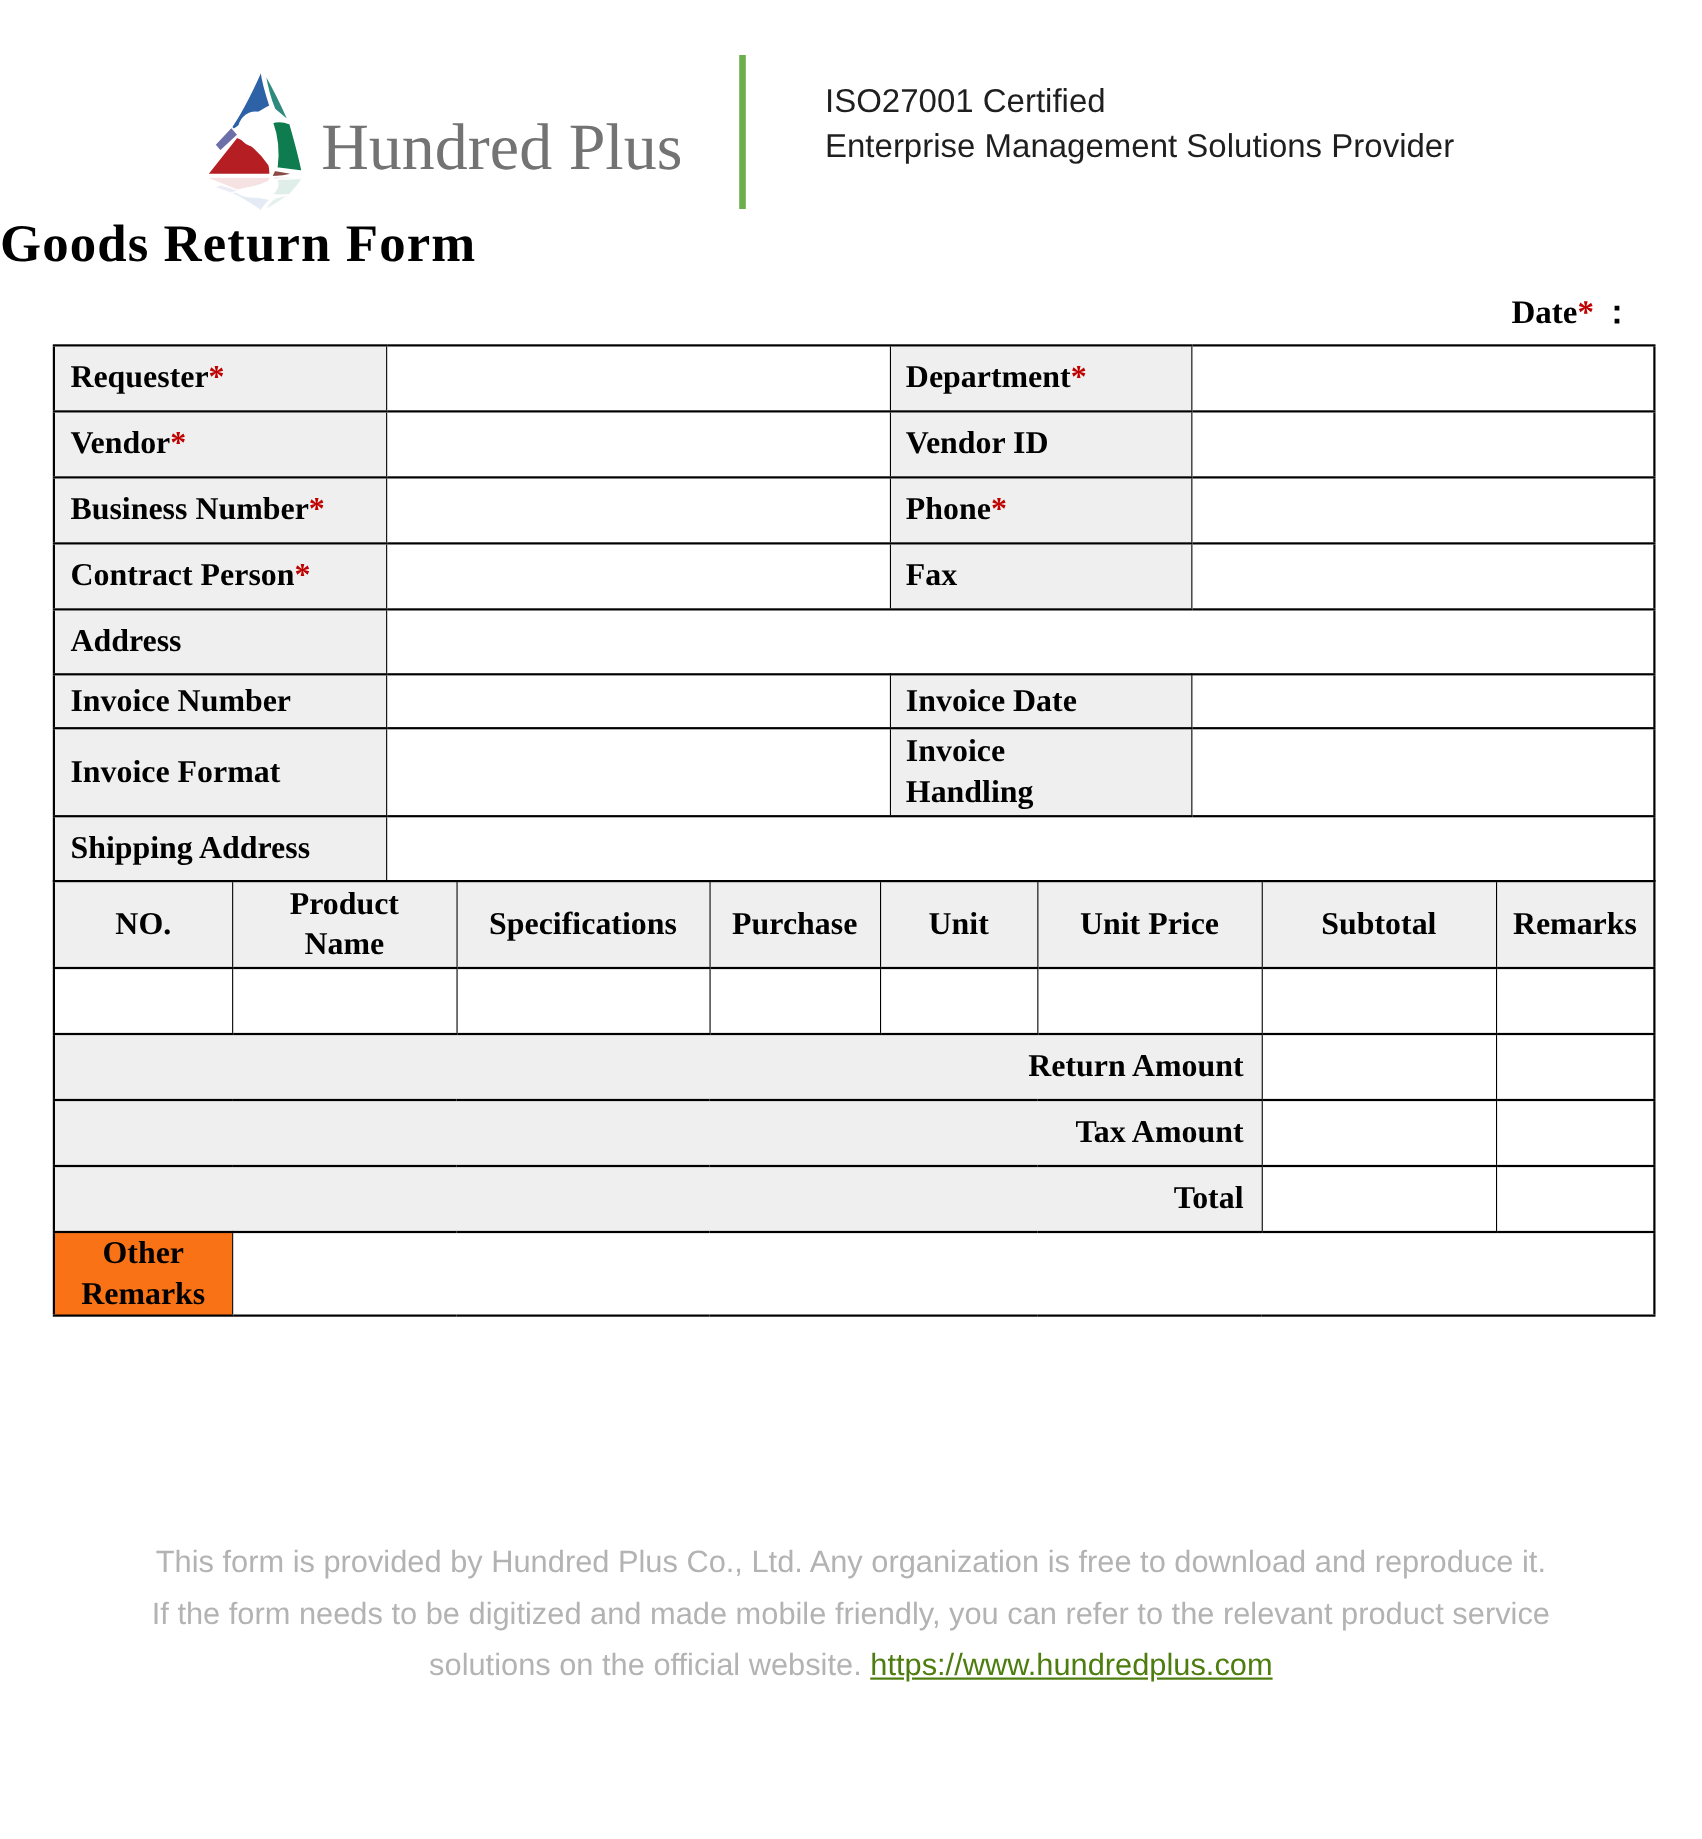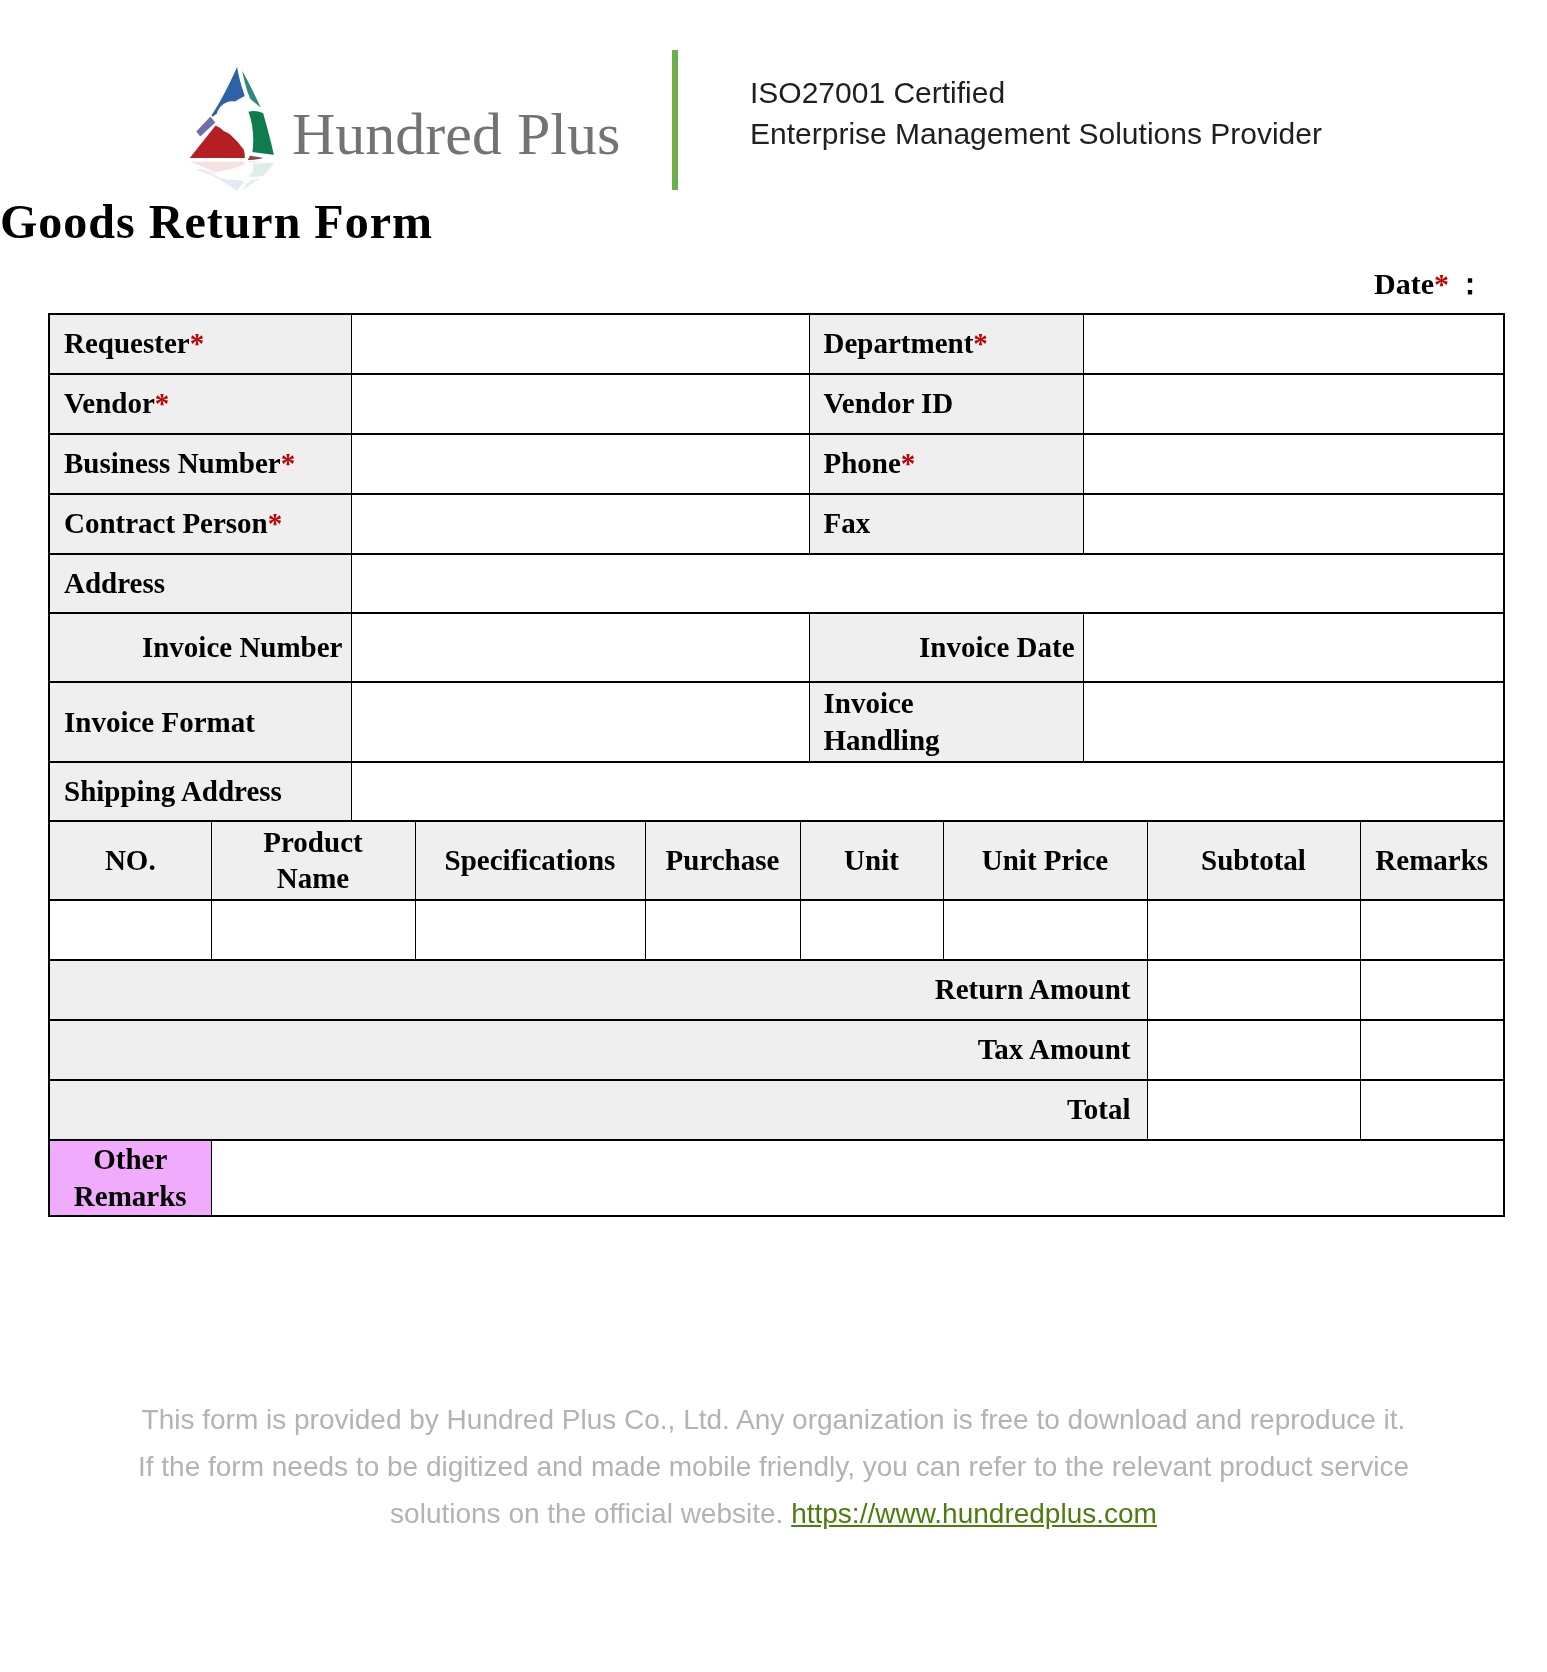--- a/index.html
+++ b/index.html
@@ -51,26 +51,26 @@
 
   .items th {
     background:#efefef; font-weight:bold; font-size:29px; line-height:1.25;
     text-align:center; white-space:pre-line; padding:2px 4px;
   }
   .sum-lbl {
     background:#efefef; font-weight:bold; font-size:29px;
     text-align:right; padding-right:16px;
   }
   .other-lbl {
-    background:#f0abfc; font-weight:bold; font-size:29px; line-height:1.25;
+    background:#f97316; font-weight:bold; font-size:29px; line-height:1.25;
     text-align:center; white-space:pre-line;
   }
 
   .rh60 { height:60px; } .rh59 { height:59px; } .rh78 { height:78px; }
-  .rh57 { height:69px;text-align:right; } .rh68 { height:68px; } .rh76 { height:76px; }
+  .rh57 { height:49px; } .rh68 { height:68px; } .rh76 { height:76px; }
 
   
   .footer {
     position:absolute; top:1396px; left:0; width:100%; text-align:center;
     font-family:"Liberation Sans", sans-serif; font-size:28px; line-height:47px; color:#b3b3b3;
   }
   .footer .link { color:#4d7c0f; text-decoration:underline; cursor:pointer; }
 </style>
 </head>
 <body>

